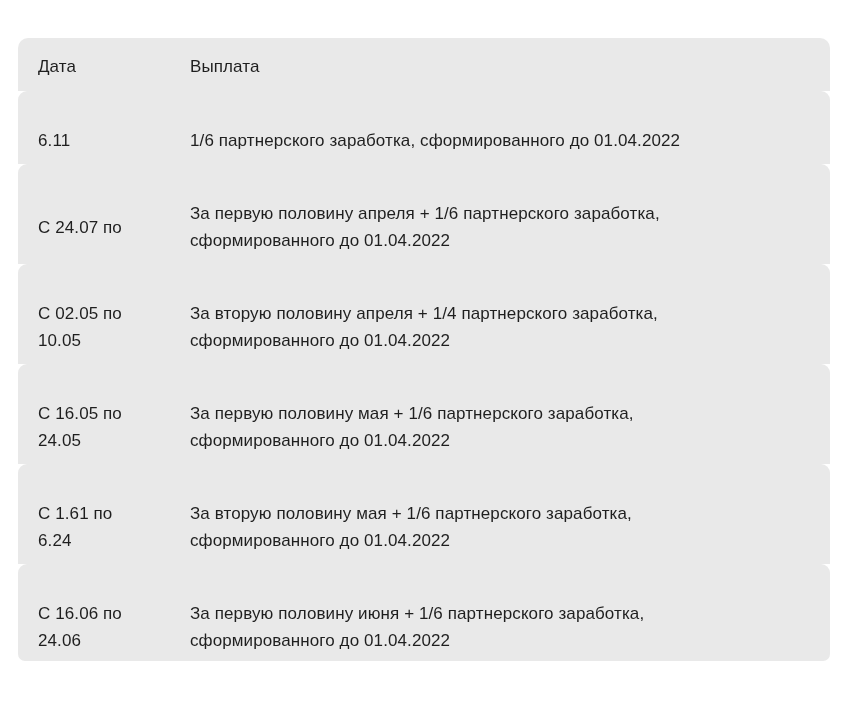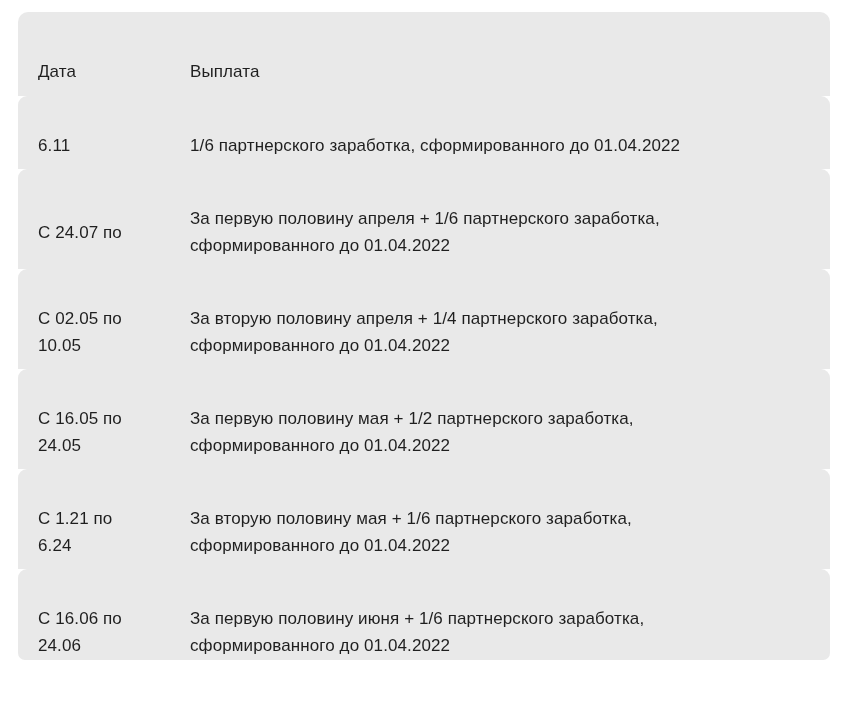--- a/index.html
+++ b/index.html
@@ -24,29 +24,30 @@
     width: 812px;
   }
   .card {
     background: var(--card-bg, #e9e9e9);
     display: flex;
     align-items: center;
     box-sizing: border-box;
   }
   .card.header {
     border-radius: 10px 10px 0 0;
-    padding: 46px 20px 11px 20px;
+    padding: 15px 20px 11px 20px;
+    margin-top: 26px;
   }
   .card.row {
     border-radius: 9px 9px 0 0;
     padding: 36px 20px 10px 20px;
   }
   .card.row:last-child {
     border-radius: 9px 9px 7px 7px;
-    padding-bottom: 1px;
+    padding-bottom: 7px;
   }
   .cell.date {
     flex: 0 0 152px;
   }
   .cell.pay {
     flex: 1 1 auto;
     padding-right: 10px;
   }
   .line {
     line-height: 27px;
@@ -91,28 +92,28 @@
           <div class="line">сформированного до 01.04.2022</div>
         </div>
   </div>
 
   <div class="card row">
     <div class="cell date">
           <div class="line">С 16.05 по</div>
           <div class="line">24.05</div>
         </div>
     <div class="cell pay">
-          <div class="line">За первую половину мая + 1/2 партнерского заработка,</div>
+          <div class="line">За первую половину мая + 1/6 партнерского заработка,</div>
           <div class="line">сформированного до 01.04.2022</div>
         </div>
   </div>
 
   <div class="card row">
     <div class="cell date">
-          <div class="line">С 1.21 по</div>
+          <div class="line">С 1.61 по</div>
           <div class="line">6.24</div>
         </div>
     <div class="cell pay">
           <div class="line">За вторую половину мая + 1/6 партнерского заработка,</div>
           <div class="line">сформированного до 01.04.2022</div>
         </div>
   </div>
 
   <div class="card row">
     <div class="cell date">

